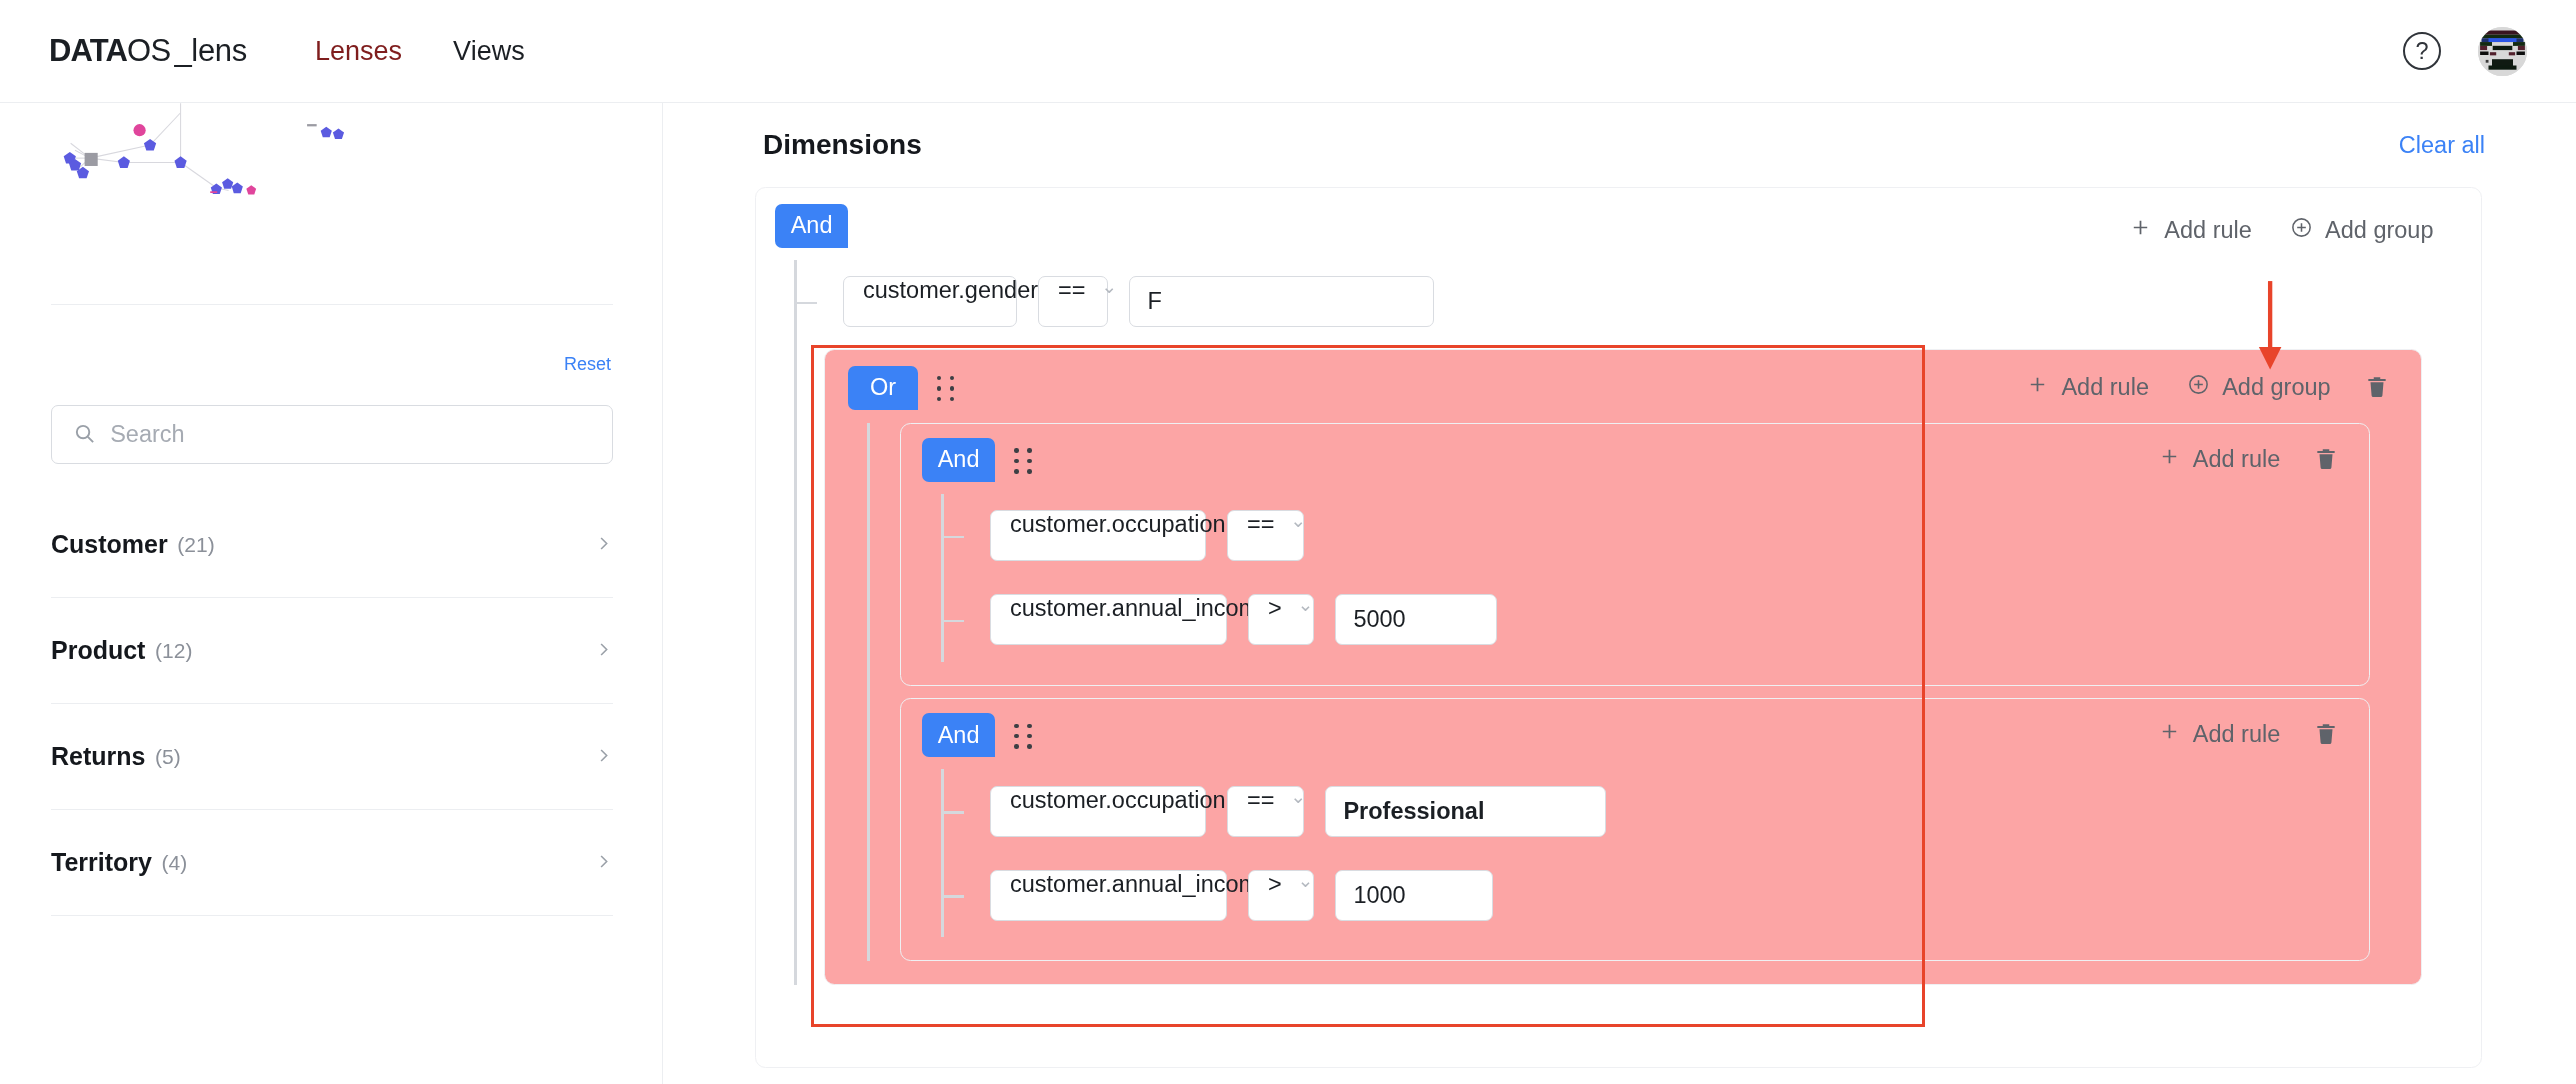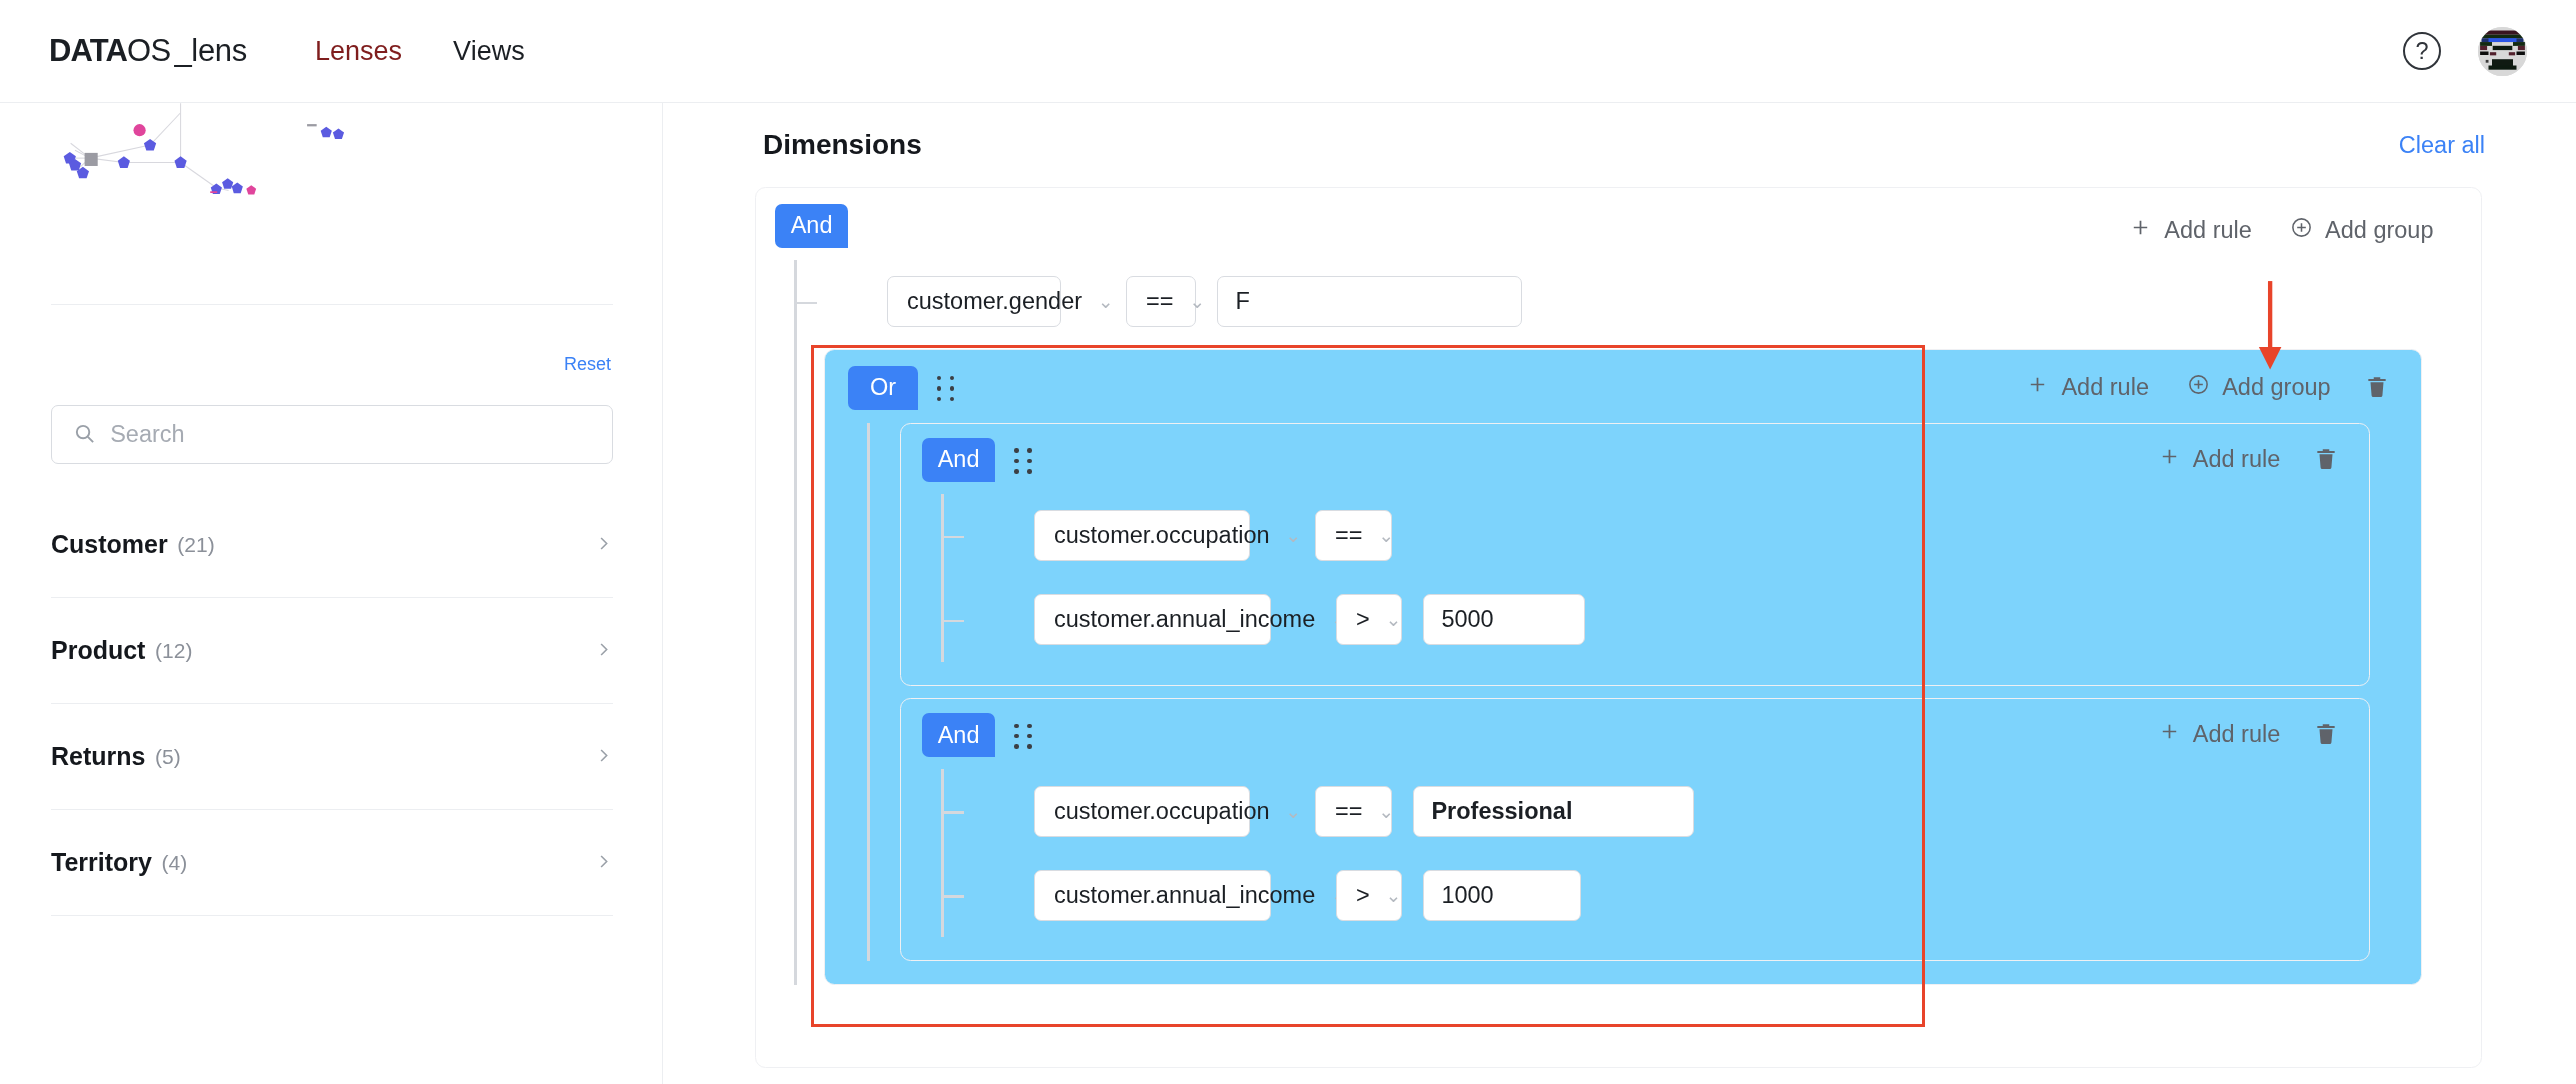--- a/index.html
+++ b/index.html
@@ -168,36 +168,36 @@
     padding-left: 49px;
   }
   .tee {
     position: absolute; left: 0; top: 50%;
     width: 23px; height: 2.6px; background: #d5d8dd;
   }
 
   
   .sel {
     height: 51px; border: 0.9px solid #d9dce1; border-radius: 7px;
-    background: #fff; display: inline-flex; align-items: center;
+    background: #fff; display: inline-flex; align-items: flex-start;
     padding: 0 10px 0 19px; gap: 15.7px;
-    font-size: 23.5px; color: #1b1f24; cursor: pointer; white-space: nowrap; margin-left: 44px;
+    font-size: 23.5px; color: #1b1f24; cursor: pointer; white-space: nowrap;
   }
   .sel .caret { color: #b4b9c0; font-size: 19px; line-height: 1; }
   .txt {
     height: 51px; border: 0.9px solid #d9dce1; border-radius: 7px;
     background: #fff; font-size: 23.5px; color: #1b1f24;
     padding: 0 17.4px; font-family: "Liberation Sans", sans-serif;
     outline: none;
   }
 
   
   .subgroup {
     border: 0.9px solid #eff0f3; border-radius: 10.5px;
-    background: #7dd3fc; position: relative;
+    background: #fca5a5; position: relative;
   }
 
   
   .redbox {
     position: absolute;
     border: 3.5px solid #e8442a;
     pointer-events: none;
     z-index: 40;
   }
   .redarrow { position: absolute; z-index: 41; pointer-events: none; }

